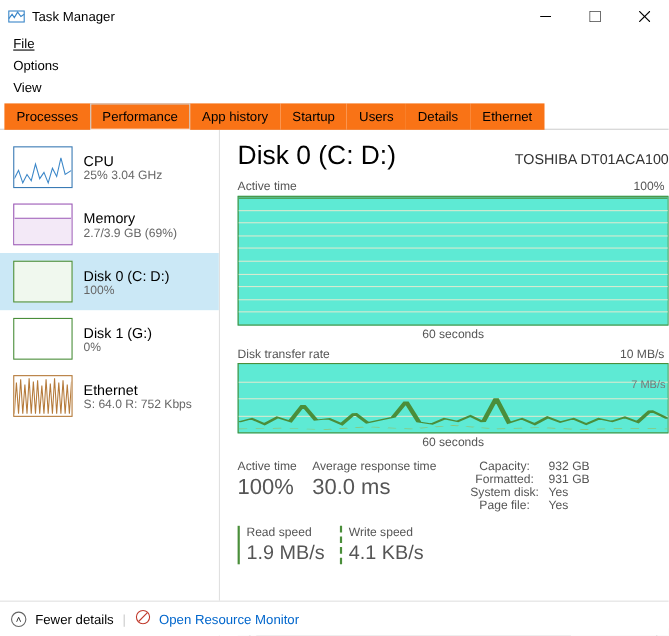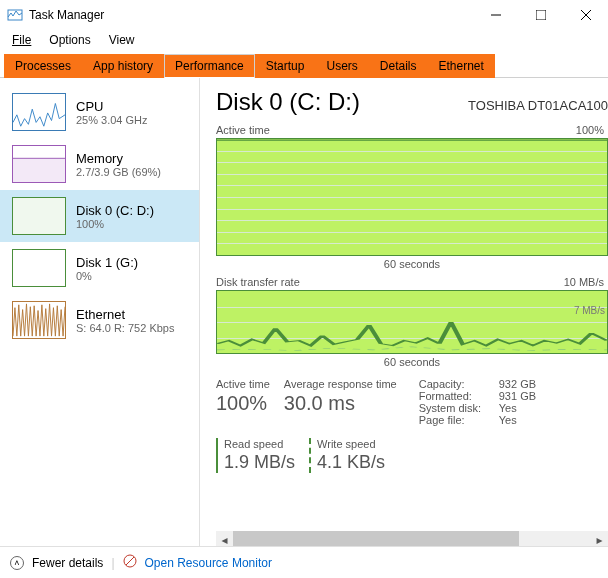--- a/index.html
+++ b/index.html
@@ -31,20 +31,21 @@
   .winbtns { display: flex; }
   .winbtn {
     width: 45px; height: 29px;
     display: flex; align-items: center; justify-content: center;
     color: #000;
   }
   .menubar {
     display: flex;
     padding: 2px 4px;
     gap: 2px;
+    flex-direction: column;
   }
   .menuitem {
     padding: 2px 8px;
   }
   .menuitem span.ul { text-decoration: underline; }
   .tabs {
     display: flex;
     border-bottom: 1px solid #d0d0d0;
     padding-left: 4px;
     margin-top: 2px;
@@ -117,21 +118,21 @@
     white-space: nowrap;
   }
   .chartlabel-row {
     display: flex; justify-content: space-between;
     font-size: 11px; color: #555;
     padding-right: 4px;
   }
   .chart {
     border: 1px solid #4a8e3a;
     height: 118px;
-    background: #bef264;
+    background: #5eead4;
     margin: 2px 0 2px 0;
     position: relative;
   }
   .chart.small { height: 64px; }
   .chart .gridlines {
     position: absolute; inset:0;
   }
   .chart .gridlines div {
     position:absolute; left:0; right:0;
     border-top:1px solid #d6ead0;
@@ -146,21 +147,21 @@
     margin-top: 10px;
     gap: 14px;
   }
   .statcol {
     display: flex;
     flex-direction: column;
   }
   .stat-label { font-size: 11px; color: #555; }
   .stat-big { font-size: 20px; color: #555; margin-top:2px;}
   .kv { display:flex; font-size: 11px; color:#555; }
-  .kv .k { width: 80px; }
+  .kv .k { width: 80px; text-align: center; }
   .rw {
     display:flex; gap: 14px;
     margin-top: 12px;
   }
   .rw .block {
     border-left: 2px solid #4a8e3a;
     padding-left: 6px;
   }
   .rw .block.dashed { border-left-style: dashed; }
   .rw .lbl { font-size:11px; color:#555; }
@@ -234,22 +235,22 @@
 </div>
 
 <div class="menubar">
   <div class="menuitem"><span class="ul">File</span></div>
   <div class="menuitem"><span>Options</span></div>
   <div class="menuitem"><span>View</span></div>
 </div>
 
 <div class="tabs">
   <div class="tab">Processes</div>
+  <div class="tab active">Performance</div>
   <div class="tab">App history</div>
-  <div class="tab active">Performance</div>
   <div class="tab">Startup</div>
   <div class="tab">Users</div>
   <div class="tab">Details</div>
   <div class="tab">Ethernet</div>
 </div>
 
 <div class="content">
   <div class="sidebar">
     <div class="sbitem">
       <div class="thumb">

